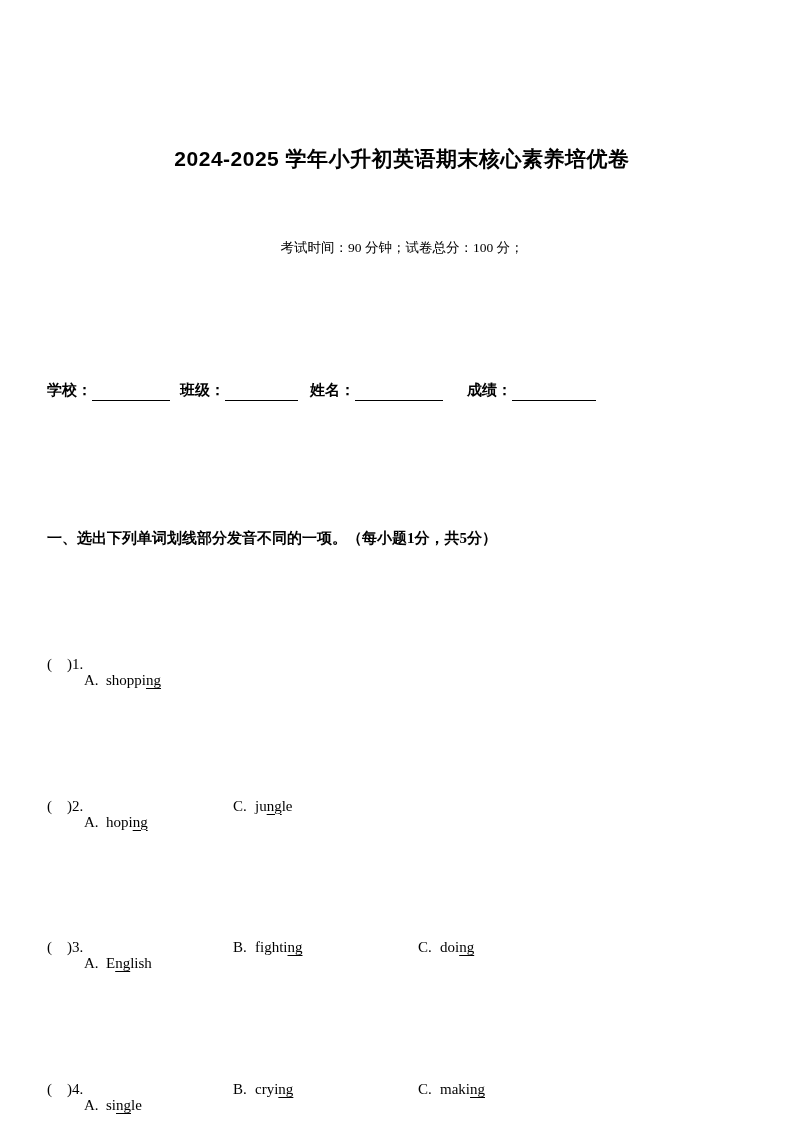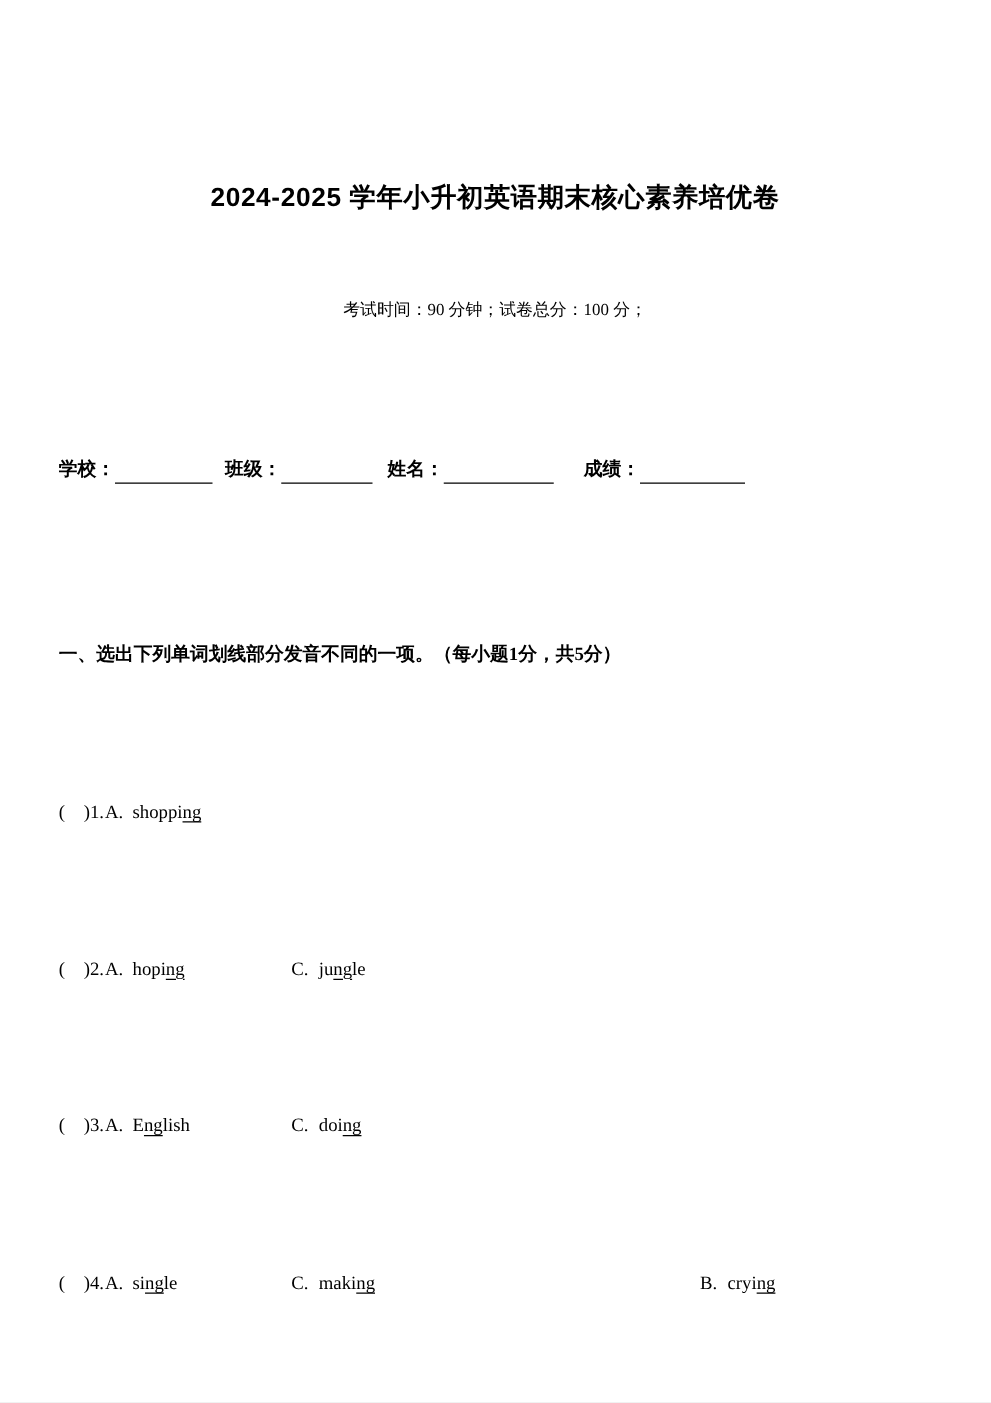--- a/index.html
+++ b/index.html
@@ -2,21 +2,21 @@
 <html><head>
 <meta charset="utf-8">
 <style>
   html, body { margin: 0; padding: 0; background: #e8e8e8; }
   .page {
     width: 793px;
     height: 1122px;
     margin: 0 auto;
     background: #ffffff;
     box-sizing: border-box;
-    padding: 50px 48px 0 47px;
+    padding: 50px 36px 0 47px;
     font-family: "Liberation Serif", serif;
     font-size: 15px;
     line-height: 31.4px;
     color: #000;
     white-space: pre-wrap;
     overflow: hidden;
     position: relative;
   }
   .title {
     font-family: "Liberation Sans", sans-serif;
@@ -26,42 +26,42 @@
     text-align: center;
     letter-spacing: 0.5px;
   }
   .subtitle {
     text-align: center;
     font-size: 13.5px;
     line-height: 18px;
     margin-top: 2px;
   }
   .info-row {
-    margin-top: 14px;
+    margin-top: 28px;
     display: flex;
     align-items: flex-end;
     line-height: 22px;
     font-weight: 700;
   }
   .ifield { display: flex; align-items: flex-end; }
   .blank {
     display: inline-block;
     border-bottom: 1px solid #000;
     height: 17px;
   }
   .b1 { width: 78px; margin-right: 10px; }
   .b2 { width: 73px; margin-right: 12px; }
   .b3 { width: 88px; margin-right: 24px; }
   .b4 { width: 84px; }
   .sec-heading { font-weight: 700; }
   .mt-s1 { margin-top: 28px; }
   .row { display: flex; }
   .lead { width: 37px; flex: none; }
   .cell { flex: none; }
-  .ca { width: 149px; }
+  .ca { width: 149px; margin-top: 16px; }
   .cb { width: 185px; }
   .cc { flex: 1; }
   .ol { display: inline-block; width: 22px; }
   .ug { text-decoration: underline; text-underline-offset: 3px; }
 </style>
 </head>
 <body>
 
 <div class="page">
 
@@ -84,28 +84,29 @@
 
   <div class="row">
     <span class="lead">(    )2.</span>
     <span class="cell ca"><span class="ol">A.</span><span><span>hopi</span><span class="ug">ng</span><span></span></span></span>
     <span class="cell cc"><span class="ol">C.</span><span><span>ju</span><span class="ug">ng</span><span>le</span></span></span>
   </div>
 
   <div class="row">
     <span class="lead">(    )3.</span>
     <span class="cell ca"><span class="ol">A.</span><span><span>E</span><span class="ug">ng</span><span>lish</span></span></span>
+    <span class="cell cb"><span class="ol">B.</span><span><span>fighti</span><span class="ug">ng</span><span></span></span></span>
     <span class="cell cc"><span class="ol">C.</span><span><span>doi</span><span class="ug">ng</span><span></span></span></span>
   </div>
 
   <div class="row">
     <span class="lead">(    )4.</span>
     <span class="cell ca"><span class="ol">A.</span><span><span>si</span><span class="ug">ng</span><span>le</span></span></span>
+    <span class="cell cb"><span class="ol">B.</span><span><span>cryi</span><span class="ug">ng</span><span></span></span></span>
     <span class="cell cc"><span class="ol">C.</span><span><span>maki</span><span class="ug">ng</span><span></span></span></span>
-    <span class="cell cb"><span class="ol">B.</span><span><span>cryi</span><span class="ug">ng</span><span></span></span></span>
   </div>
 
   
 
   
 
   
   
   
   

